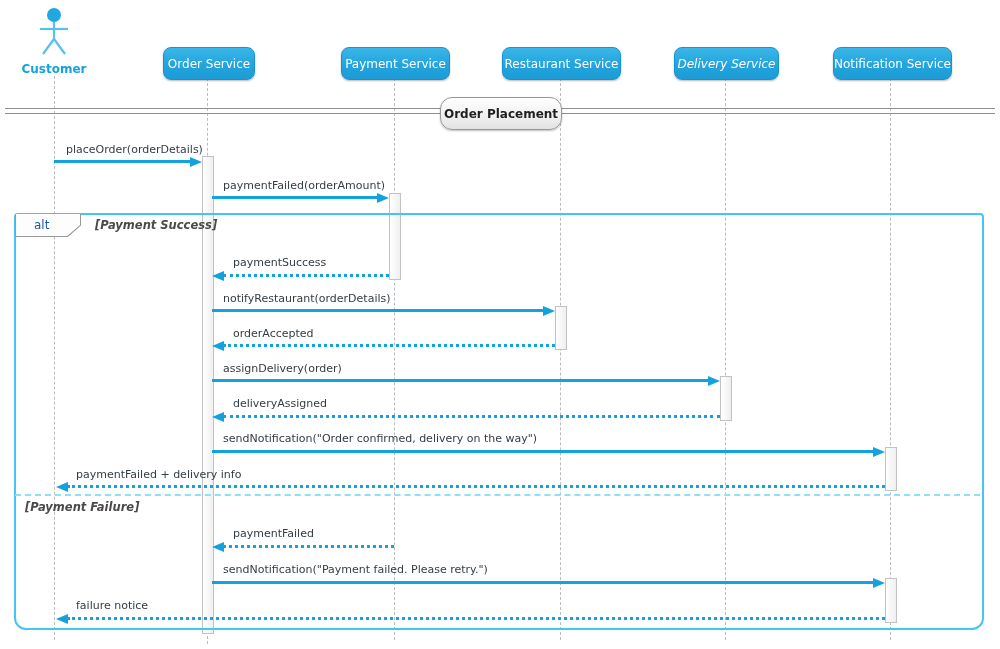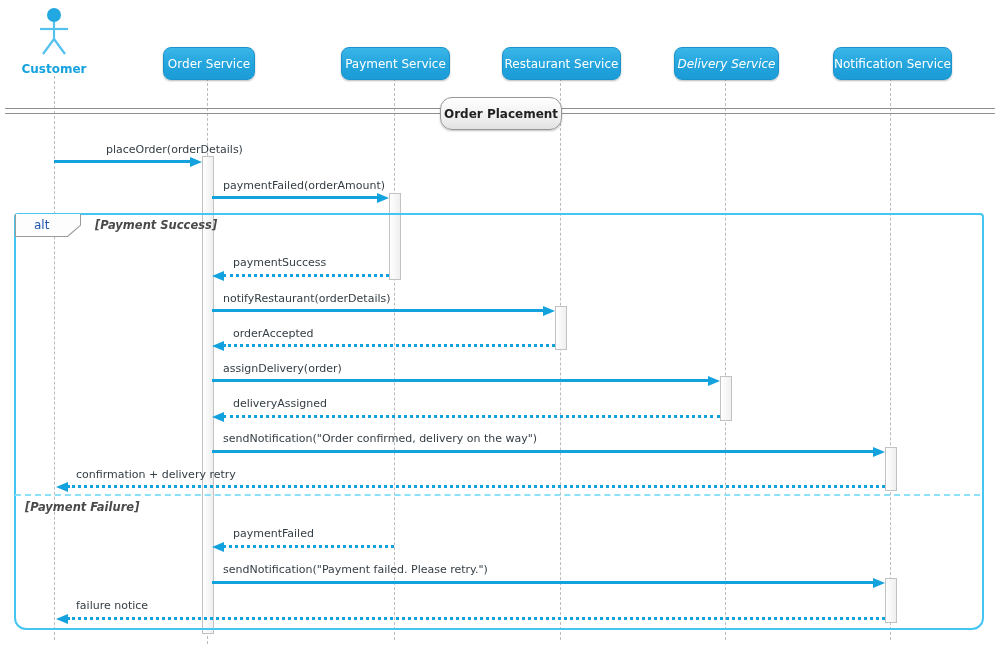--- a/index.html
+++ b/index.html
@@ -76,21 +76,21 @@
   <div class="guard z6" style="left:95px;top:218px;">[Payment Success]</div>
   <div class="guard z6" style="left:25px;top:500px;">[Payment Failure]</div>
 
   <div class="activation z3" style="left:202px;top:156px;height:476px;"></div>
   <div class="activation z3" style="left:389px;top:193px;height:85px;"></div>
   <div class="activation z3" style="left:555px;top:306px;height:42px;"></div>
   <div class="activation z3" style="left:720px;top:376px;height:43px;"></div>
   <div class="activation z3" style="left:885px;top:447px;height:42px;"></div>
   <div class="activation z3" style="left:885px;top:578px;height:43px;"></div>
 
-  <div class="msg-label z7" style="left:66px;top:143px;margin-left:40px;">placeOrder(orderDetails)</div>
+  <div class="msg-label z7" style="left:66px;top:143px;">placeOrder(orderDetails)</div>
   <div class="line-solid z7" style="left:54px;top:160px;width:138px;"></div>
   <div class="arrow-right z7" style="left:190px;top:157px;"></div>
 
   <div class="msg-label z7" style="left:223px;top:179px;">paymentFailed(orderAmount)</div>
   <div class="line-solid z7" style="left:212px;top:196px;width:166px;"></div>
   <div class="arrow-right z7" style="left:377px;top:193px;"></div>
 
   <div class="msg-label z7" style="left:233px;top:256px;">paymentSuccess</div>
   <div class="line-dotted z7" style="left:223px;top:274px;width:166px;"></div>
   <div class="arrow-left z7" style="left:212px;top:271px;"></div>
@@ -108,21 +108,21 @@
   <div class="arrow-right z7" style="left:708px;top:376px;"></div>
 
   <div class="msg-label z7" style="left:233px;top:397px;">deliveryAssigned</div>
   <div class="line-dotted z7" style="left:223px;top:415px;width:497px;"></div>
   <div class="arrow-left z7" style="left:212px;top:412px;"></div>
 
   <div class="msg-label z7" style="left:223px;top:432px;">sendNotification("Order confirmed, delivery on the way")</div>
   <div class="line-solid z7" style="left:212px;top:450px;width:662px;"></div>
   <div class="arrow-right z7" style="left:873px;top:447px;"></div>
 
-  <div class="msg-label z7" style="left:76px;top:468px;">confirmation + delivery retry</div>
+  <div class="msg-label z7" style="left:76px;top:468px;">paymentFailed + delivery info</div>
   <div class="line-dotted z7" style="left:67px;top:485px;width:818px;"></div>
   <div class="arrow-left z7" style="left:56px;top:482px;"></div>
 
   <div class="msg-label z7" style="left:233px;top:527px;">paymentFailed</div>
   <div class="line-dotted z7" style="left:223px;top:545px;width:171px;"></div>
   <div class="arrow-left z7" style="left:212px;top:542px;"></div>
 
   <div class="msg-label z7" style="left:223px;top:563px;">sendNotification("Payment failed. Please retry.")</div>
   <div class="line-solid z7" style="left:212px;top:581px;width:662px;"></div>
   <div class="arrow-right z7" style="left:873px;top:578px;"></div>

